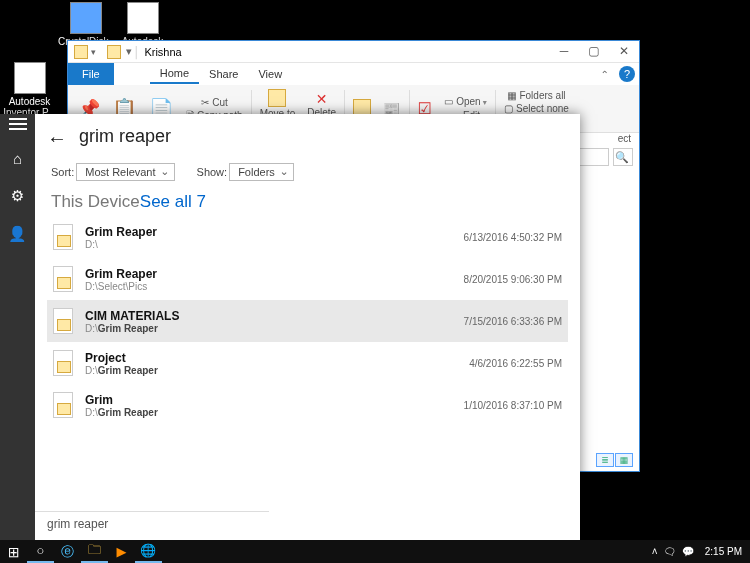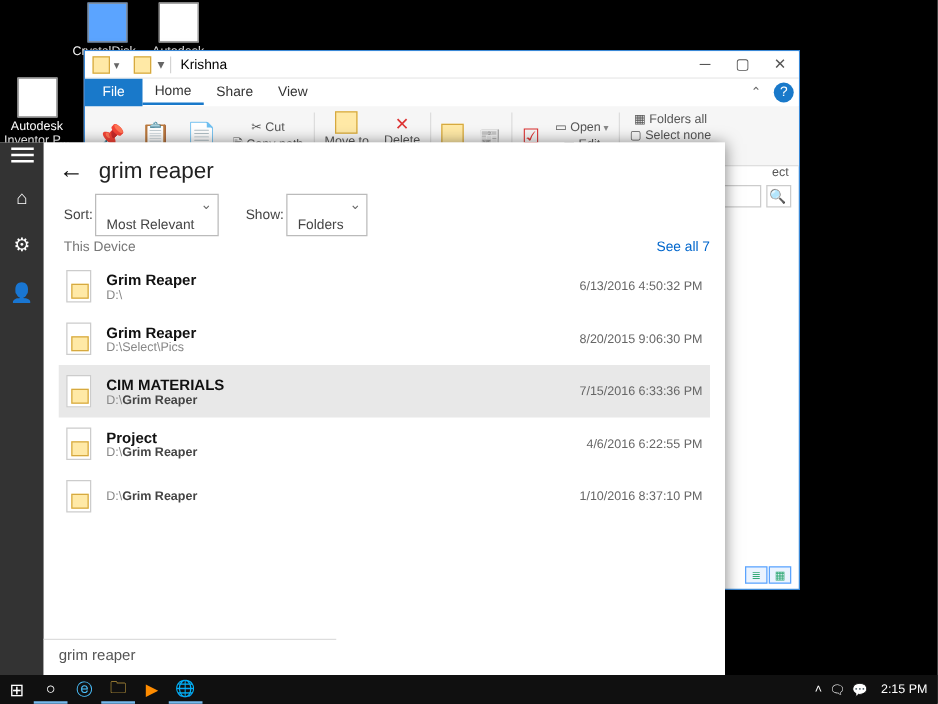--- a/index.html
+++ b/index.html
@@ -17,21 +17,21 @@
 
 .explorer { position:absolute; left:67px; top:40px; width:573px; height:432px; background:#fff; border:1px solid #3a88d6; box-shadow:0 0 8px rgba(0,0,0,.4); }
 .title { height:22px; display:flex; align-items:center; background:#fff; border-bottom:1px solid #e5e5e5; font-size:11px; }
 .title .fold { width:14px; height:14px; background:#ffe9a6; border:1px solid #d6a93f; margin:0 3px 0 6px; }
 .title .arr { width:10px; font-size:9px; color:#666; }
 .title .tlabel { flex:1; padding-left:4px; }
 .title .wbtn { width:30px; height:22px; text-align:center; line-height:20px; font-size:12px; color:#555; }
 .tabs { height:22px; display:flex; background:#fff; font-size:11px; align-items:center; }
 .tabs .file { background:#1979ca; color:#fff; padding:3px 14px; height:22px; line-height:16px; }
 .tabs .tab { padding:3px 10px; color:#333; }
-.tabs .tab.active { border-bottom:2px solid #1979ca; }
+.tabs .tab.active { border-bottom:2px solid #1979ca;margin-left:36px; }
 .tabs .spacer { flex:1; }
 .tabs .carrot { padding:3px 6px; color:#666; font-size:10px; }
 .tabs .help { width:16px;height:16px;border-radius:50%;background:#1979ca;color:#fff;text-align:center;font-size:11px;line-height:16px;margin:0 4px; }
 .ribbon { height:48px; background:#f6f6f6; border-bottom:1px solid #dfdfdf; display:flex; align-items:center; font-size:10px; color:#555; gap:4px; padding:0 6px; }
 .ribbon .rb { display:flex; flex-direction:column; align-items:center; padding:2px 4px; }
 .ribbon .sep { width:1px; height:38px; background:#ddd; }
 .ribbon .pin { font-size:18px; color:#888; }
 .ribbon .clip { font-size:20px; }
 .ribbon .mini { line-height:13px; }
 .ribbon .ic { width:18px;height:18px;background:#ffe9a6;border:1px solid #d6a93f;margin-bottom:1px; }
@@ -46,23 +46,23 @@
 .cortana { position:absolute; left:0; top:114px; width:580px; height:427px; background:#f2f2f2; display:flex; box-shadow:0 0 12px rgba(0,0,0,.5); }
 .crail { width:35px; background:#333; display:flex; flex-direction:column; align-items:center; padding-top:4px; gap:20px; color:#fff; }
 .crail .ln { display:flex; flex-direction:column; gap:3px; }
 .crail .ln div { width:18px; height:2px; background:#fff; }
 .crail .ri { font-size:15px; }
 .cbody { flex:1; display:flex; flex-direction:column; background:#fff; }
 .chead { height:44px; display:flex; align-items:center; padding:0 6px; }
 .chead .back { font-size:20px; padding:0 12px 0 6px; color:#111; }
 .chead .q { font-size:18px; color:#222; }
 .cfilter { height:28px; display:flex; align-items:center; font-size:11px; gap:2px; padding:0 16px; color:#444; }
-.cfilter .sel { border:1px solid #bbb; padding:18px 18px 2px 8px; position:relative; }
+.cfilter .sel { border:1px solid #bbb; padding:2px 18px 2px 8px; position:relative; }
 .cfilter .sel::after { content:"⌄"; position:absolute; right:4px; top:1px; font-size:11px; color:#666; }
-.csub { display:flex; justify-content:space-between; padding:6px 12px 4px 16px; font-size:11px; color:#777; }
+.csub { display:flex; padding:6px 12px 4px 16px; font-size:17px; color:#777; }
 .csub a { color:#0066cc; text-decoration:none; }
 .clist { flex:1; padding:0 12px; }
 .row { display:flex; align-items:center; padding:8px 6px; gap:12px; }
 .row.sel { background:#e8e8e8; }
 .row .fico { width:20px; height:26px; background:#fff; border:1px solid #ccc; position:relative; }
 .row .fico::before { content:""; position:absolute; bottom:2px; left:3px; width:12px; height:10px; background:#ffe9a6; border:1px solid #d6a93f; }
 .row .mid { flex:1; }
 .row .mid .t1 { font-size:12px; color:#111; font-weight:600; }
 .row .mid .t2 { font-size:10px; color:#888; }
 .row .mid .t2 b { color:#444; font-weight:600; }
@@ -229,20 +229,21 @@
           <div class="fico"></div>
           <div class="mid">
             <div class="t1">Project</div>
             <div class="t2">D:\<b>Grim Reaper</b></div>
           </div>
           <div class="dt">4/6/2016 6:22:55 PM</div>
         </div>
         <div class="row">
           <div class="fico"></div>
           <div class="mid">
+            <div class="t1">Grim</div>
             <div class="t2">D:\<b>Grim Reaper</b></div>
           </div>
           <div class="dt">1/10/2016 8:37:10 PM</div>
         </div>
       </div>
     <div class="cinput">grim reaper</div>
   </div>
 </div>
 
 <div class="taskbar">

